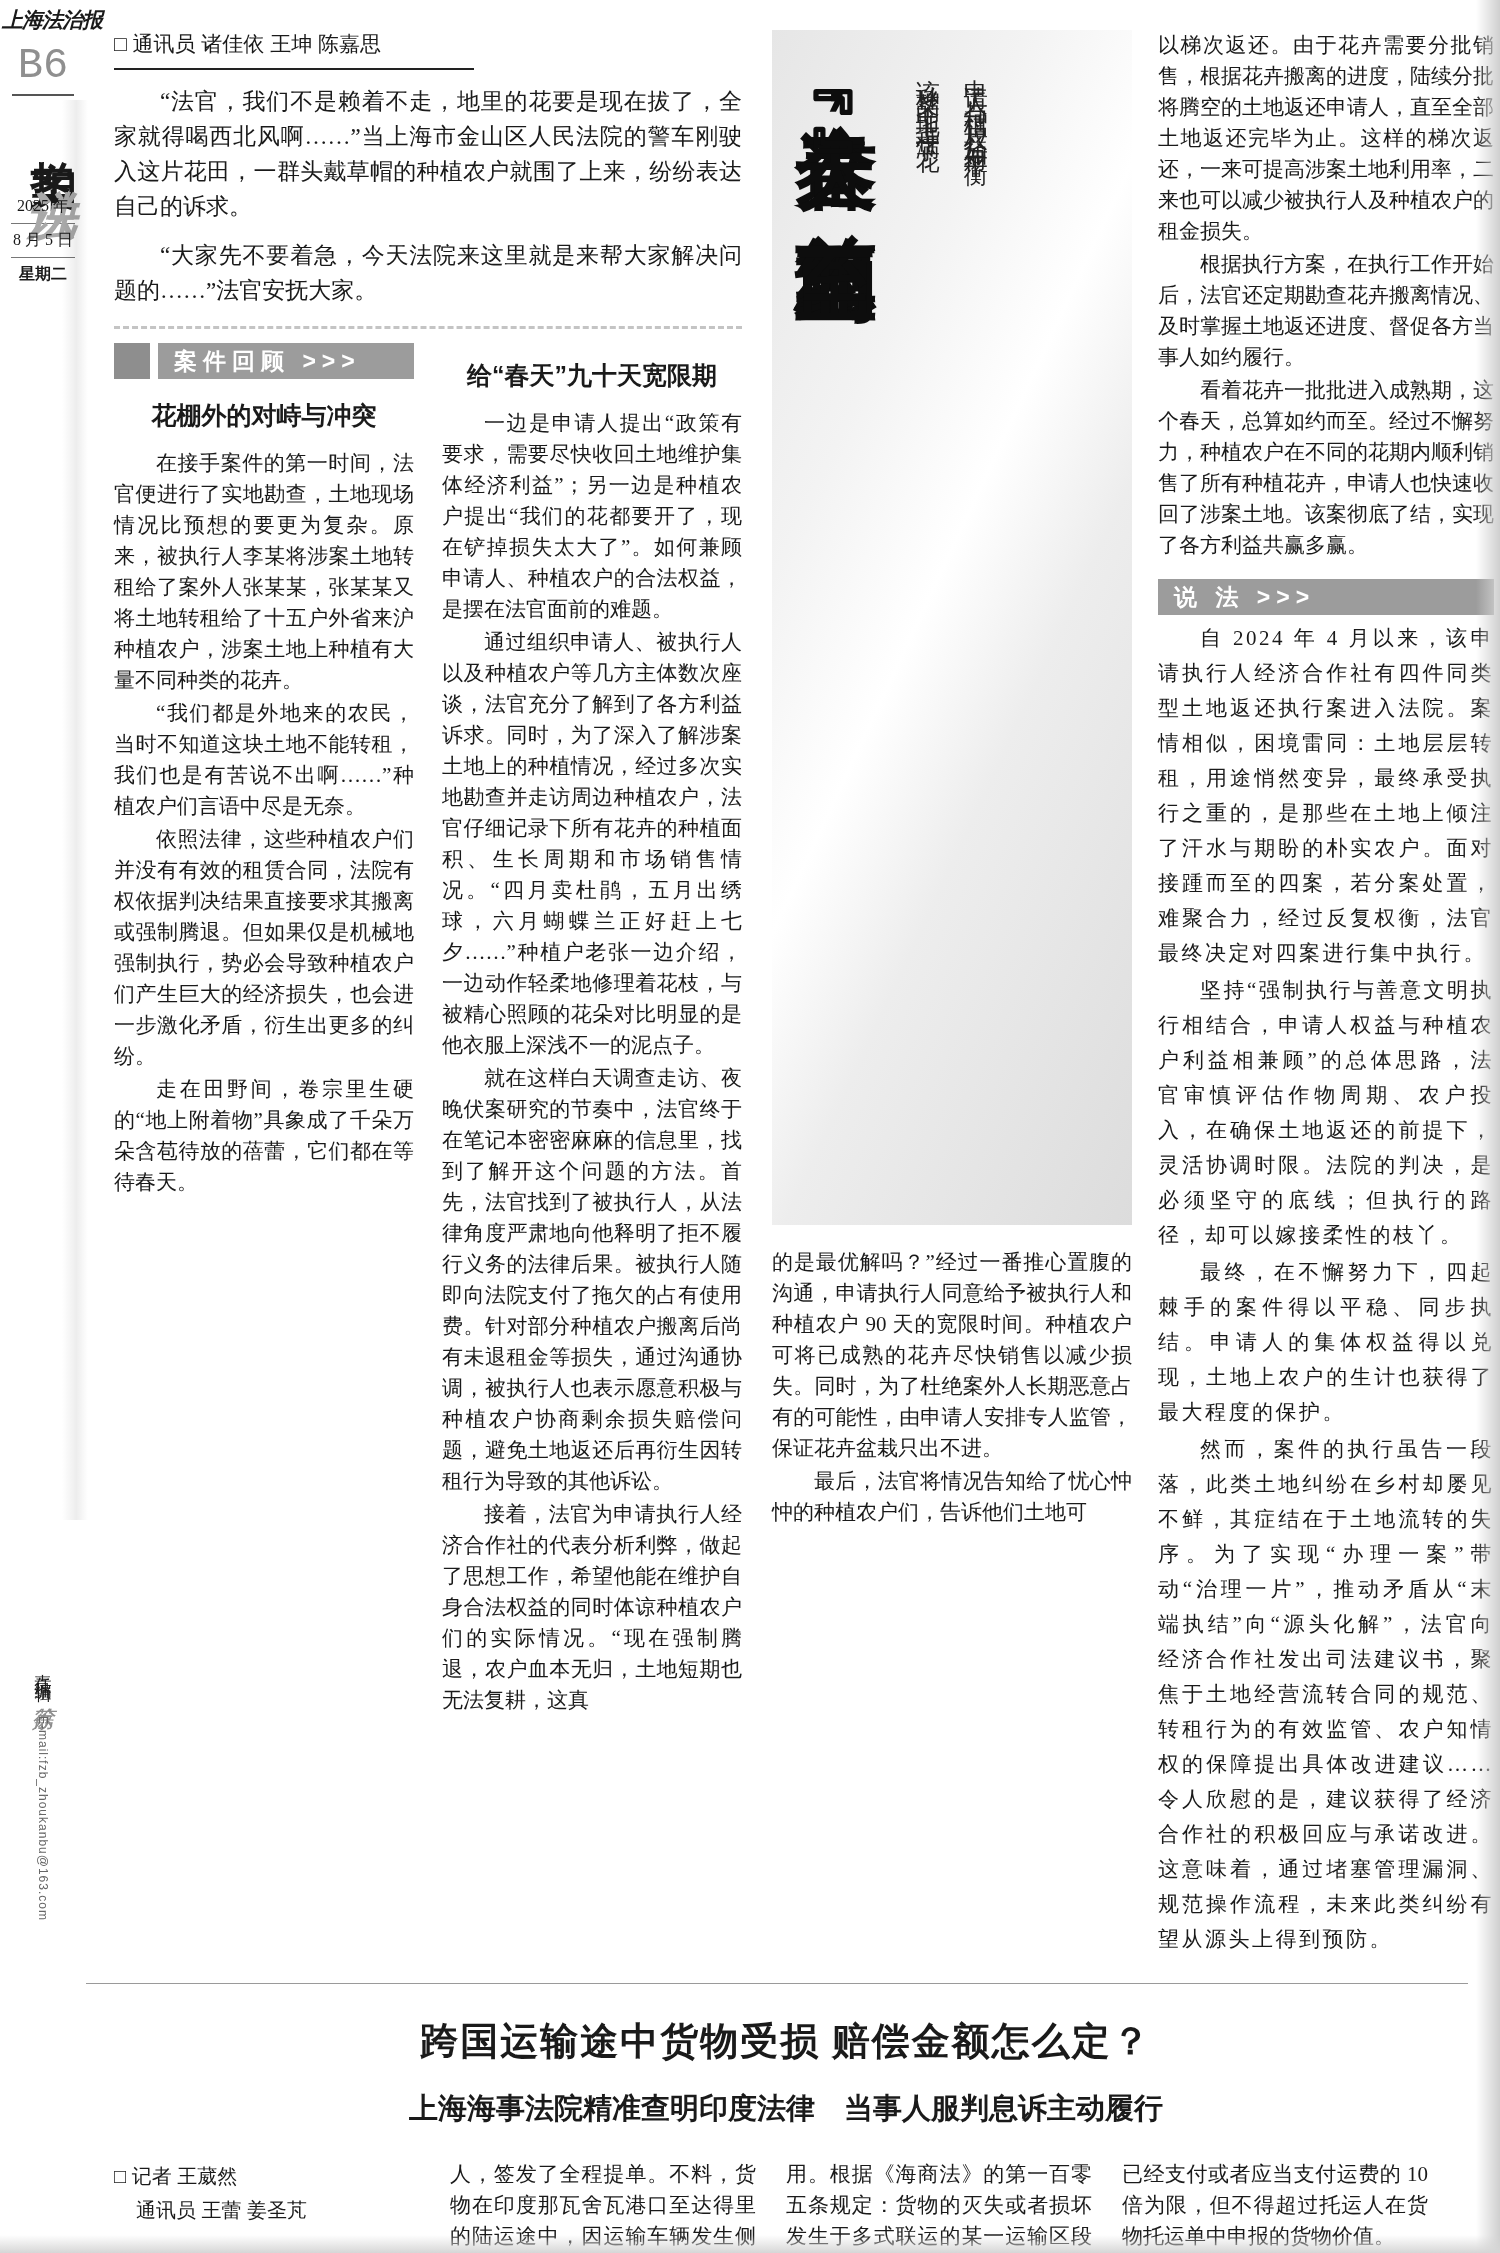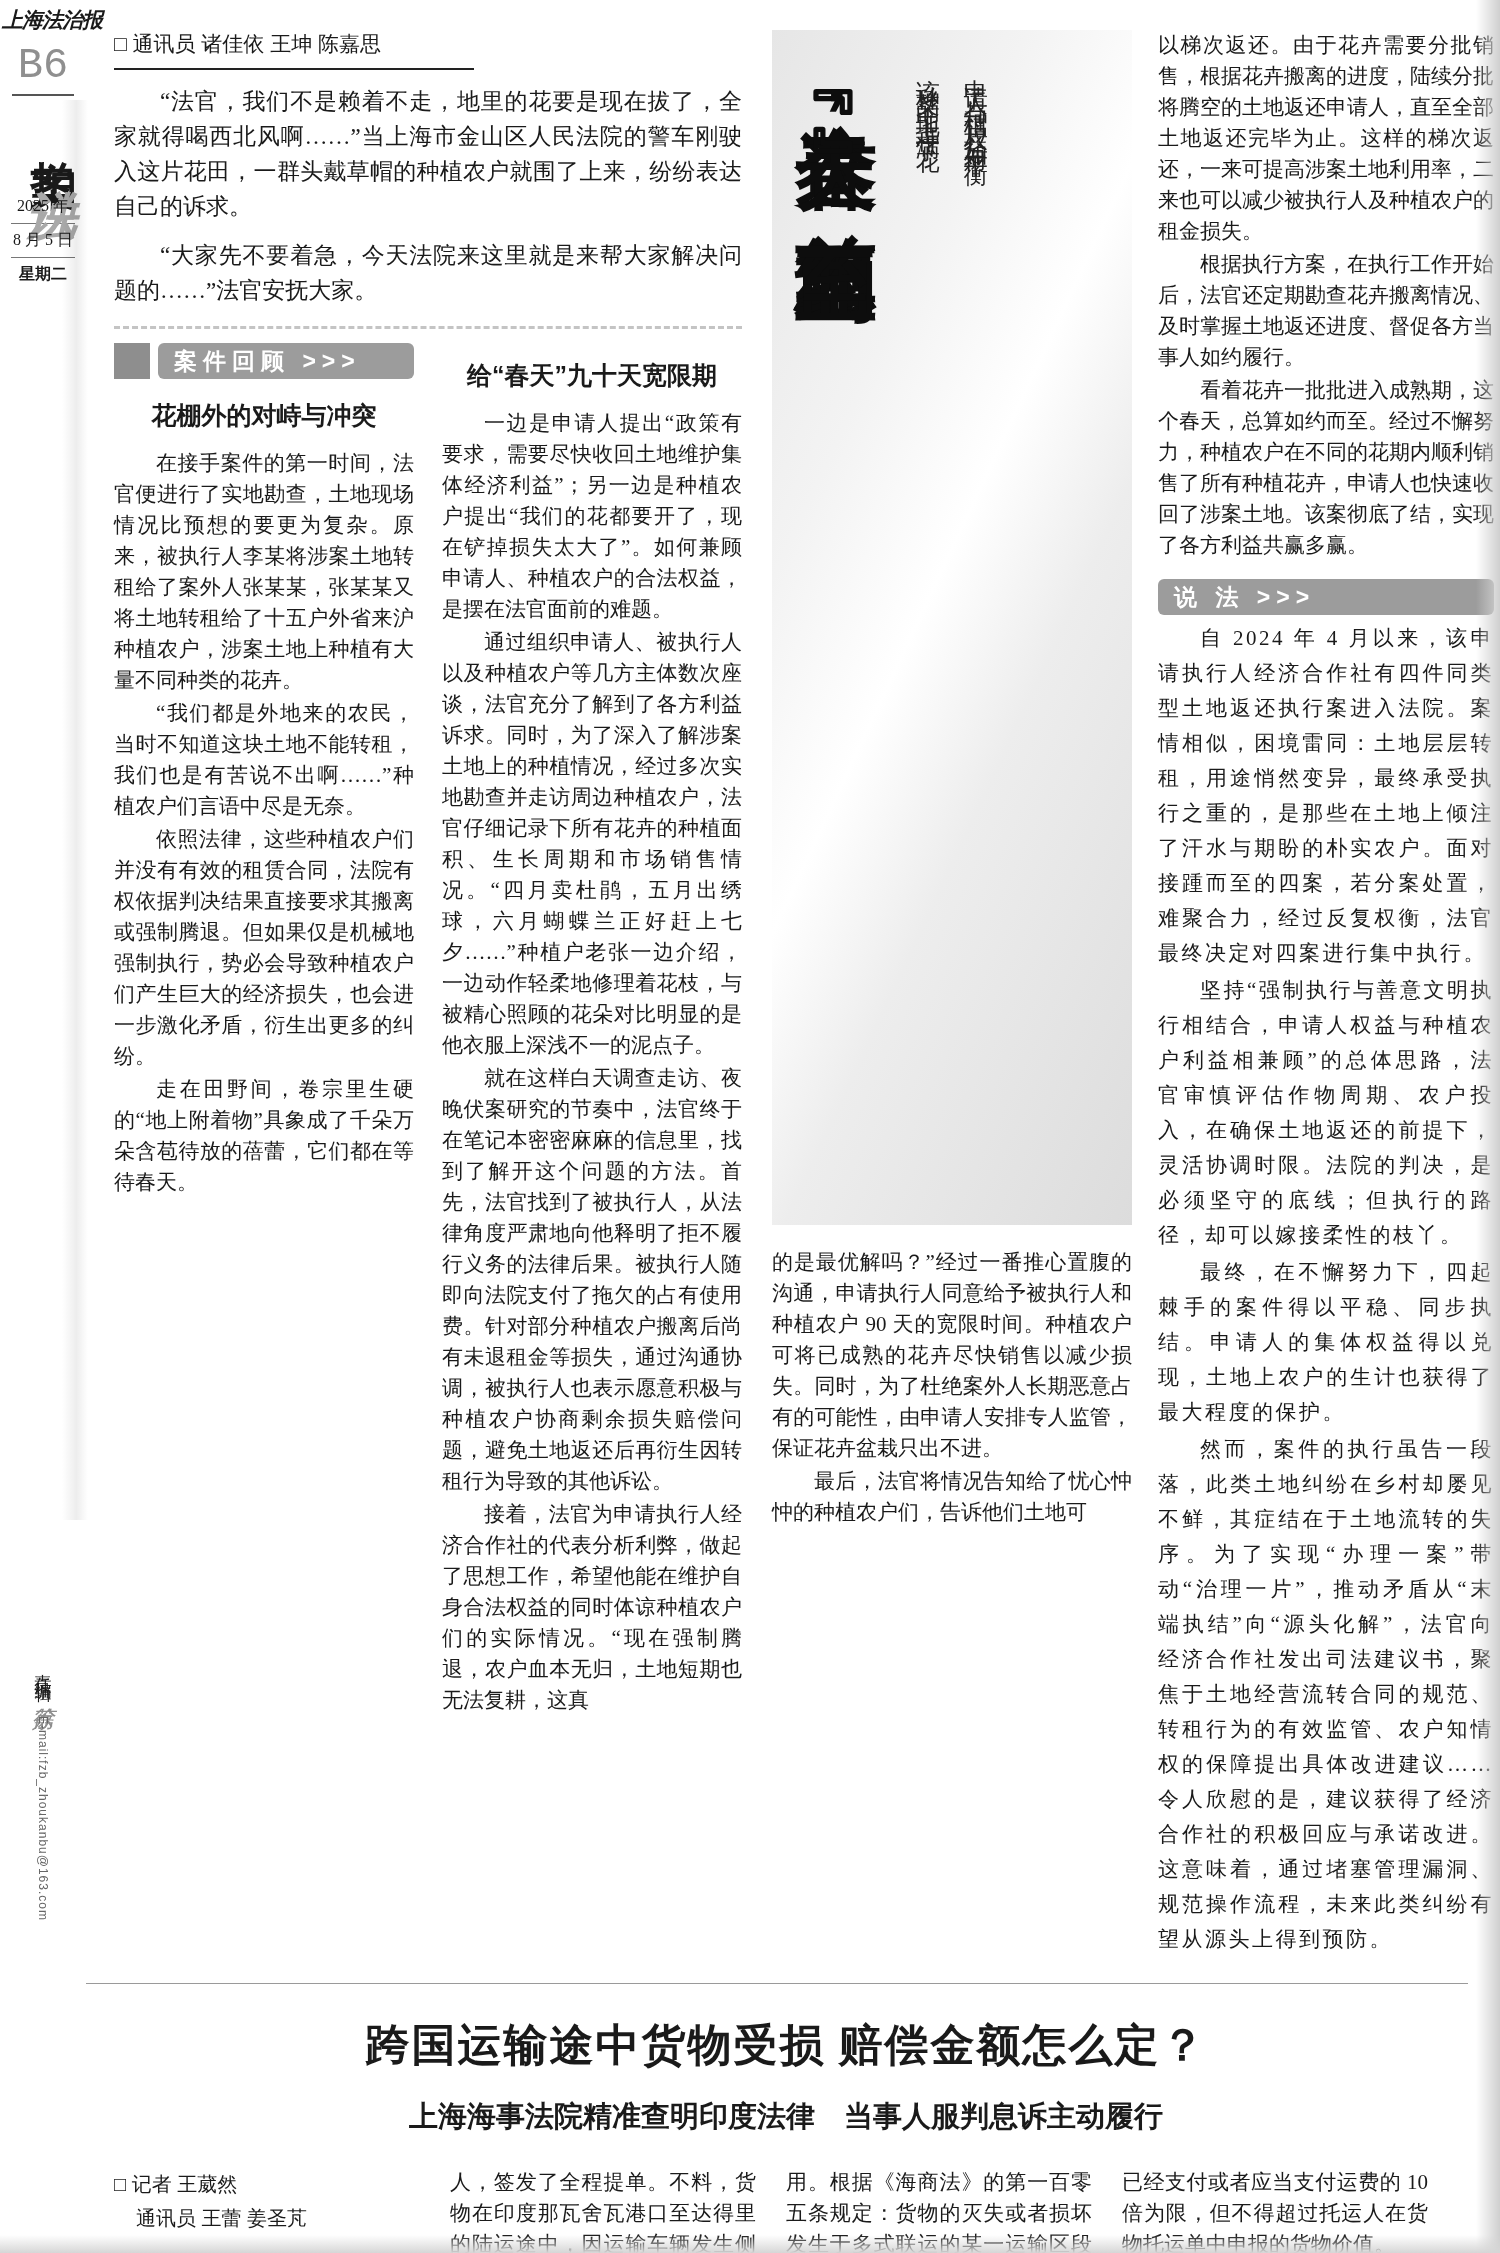--- a/index.html
+++ b/index.html
@@ -34,21 +34,21 @@
                background:linear-gradient(to top,#d6d6d6 0%,rgba(255,255,255,0)100%);}
   
   .body-p{font-size:21px;line-height:31px;text-align:justify;margin:0 0 2px;}
   .body-p.ind{text-indent:2em;}
   .col-heading{font-size:25px;font-weight:700;text-align:center;margin:20px 0 16px;
                font-family:"Liberation Sans","DejaVu Sans",sans-serif;}
   .sec-bar{display:flex;align-items:stretch;height:36px;margin:4px 0 6px;}
   .sec-bar .sq{width:36px;background:#8e8e8e;margin-right:8px;}
   .sec-bar .bar{flex:1;background:#9c9c9c;color:#fff;font-weight:700;font-size:23px;
                 font-family:"Liberation Sans","DejaVu Sans",sans-serif;
-                display:flex;align-items:center;padding-left:16px;letter-spacing:6px;border-radius:6px;}
+                display:flex;align-items:center;padding-left:16px;letter-spacing:6px;}
   
   .content{position:absolute;left:86px;top:0;width:1382px;}
   .top-article{display:flex;padding:30px 0 0 28px;}
   .left-zone{width:628px;flex:0 0 628px;}
   .byline{font-size:21px;padding-bottom:10px;border-bottom:2px solid #222;width:360px;
           font-family:"Liberation Sans","DejaVu Sans",sans-serif;}
   .lede p{font-size:23px;line-height:35px;text-indent:2em;text-align:justify;margin:14px 0 0;}
   .dashed{border:none;border-top:3px dashed #c4c4c4;margin:18px 0 10px;}
   .two-cols{display:flex;}
   .tcol1{width:300px;flex:0 0 300px;margin-right:28px;}
@@ -59,21 +59,21 @@
      background:linear-gradient(115deg,#e6e6e6 0%,#f3f3f3 28%,#ffffff 46%,#ededed 62%,#dcdcdc 100%);}
   .big-title{writing-mode:vertical-rl;font-size:82px;font-weight:900;line-height:1.12;
              letter-spacing:4px;margin:26px 4px 0 18px;color:#0d0d0d;}
   .kicker{writing-mode:vertical-lr;margin:30px 0 0 18px;height:470px;font-size:24px;
           letter-spacing:7px;line-height:2.0;color:#222;}
   .shuofa p{letter-spacing:2.5px;line-height:35px;}
   
   .article-divider{border:none;border-top:1px solid #9a9a9a;margin:24px 0 0 0;}
   
   .bottom-article{padding:26px 10px 0 28px;}
-  .b-headline{font-size:44px;font-weight:900;text-align:center;letter-spacing:2px;margin:6px 0 0;}
+  .b-headline{font-size:38px;font-weight:900;text-align:center;letter-spacing:2px;margin:6px 0 0;}
   .b-subhead{font-size:29px;font-weight:700;text-align:center;margin:22px 0 30px;}
   .b-cols{display:flex;}
   .bcol{width:306px;flex:0 0 306px;margin-right:30px;}
   .bcol:last-child{margin-right:0;}
   .b-byline{font-size:20px;font-family:"Liberation Sans","DejaVu Sans",sans-serif;line-height:34px;}
   .b-byline .l2{padding-left:22px;}
 </style>
 </head>
 <body>
 

